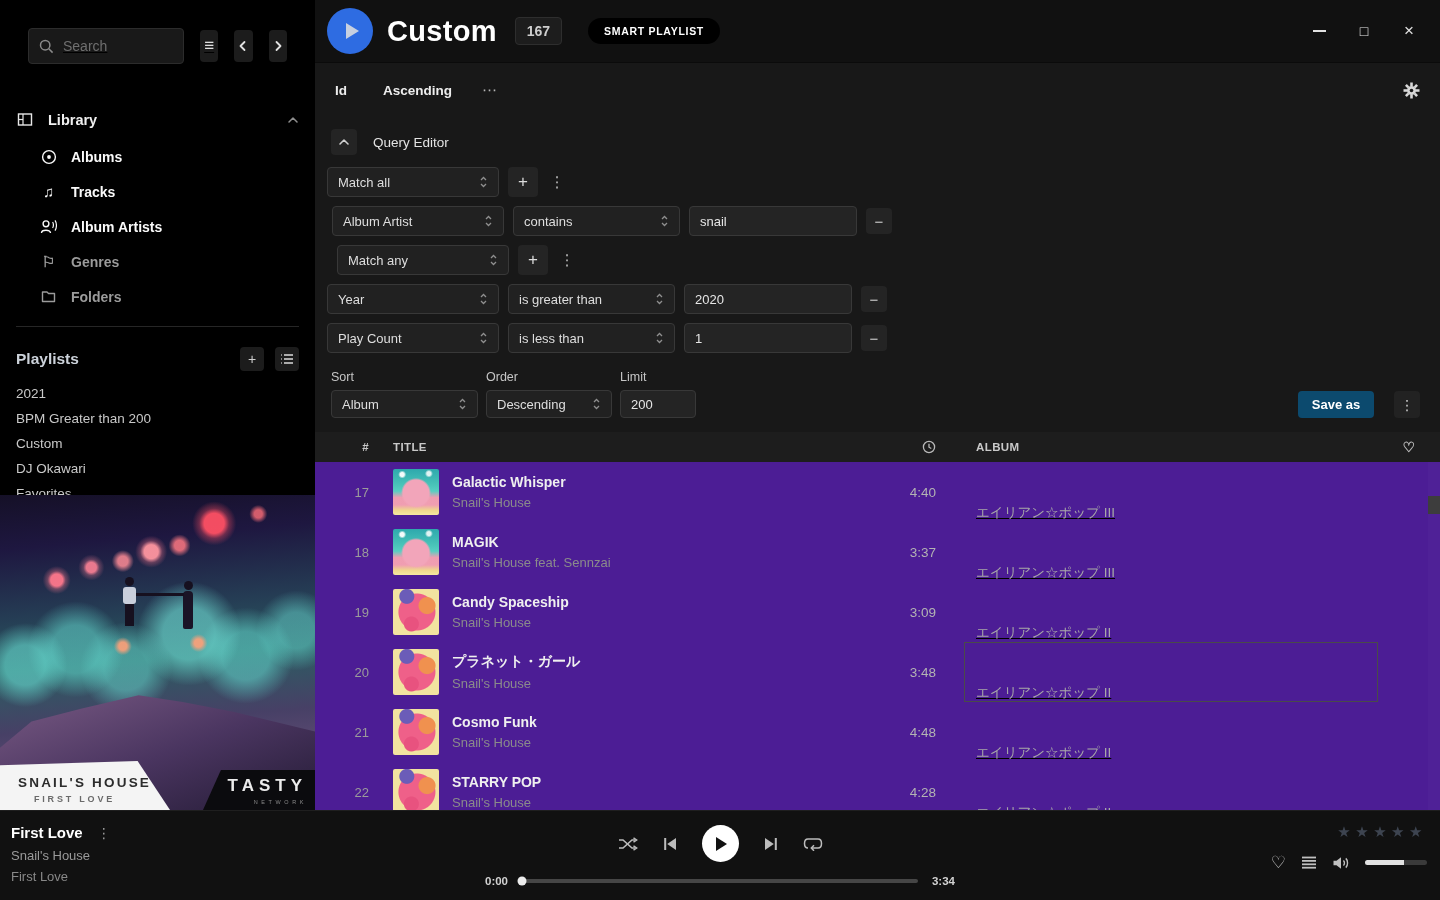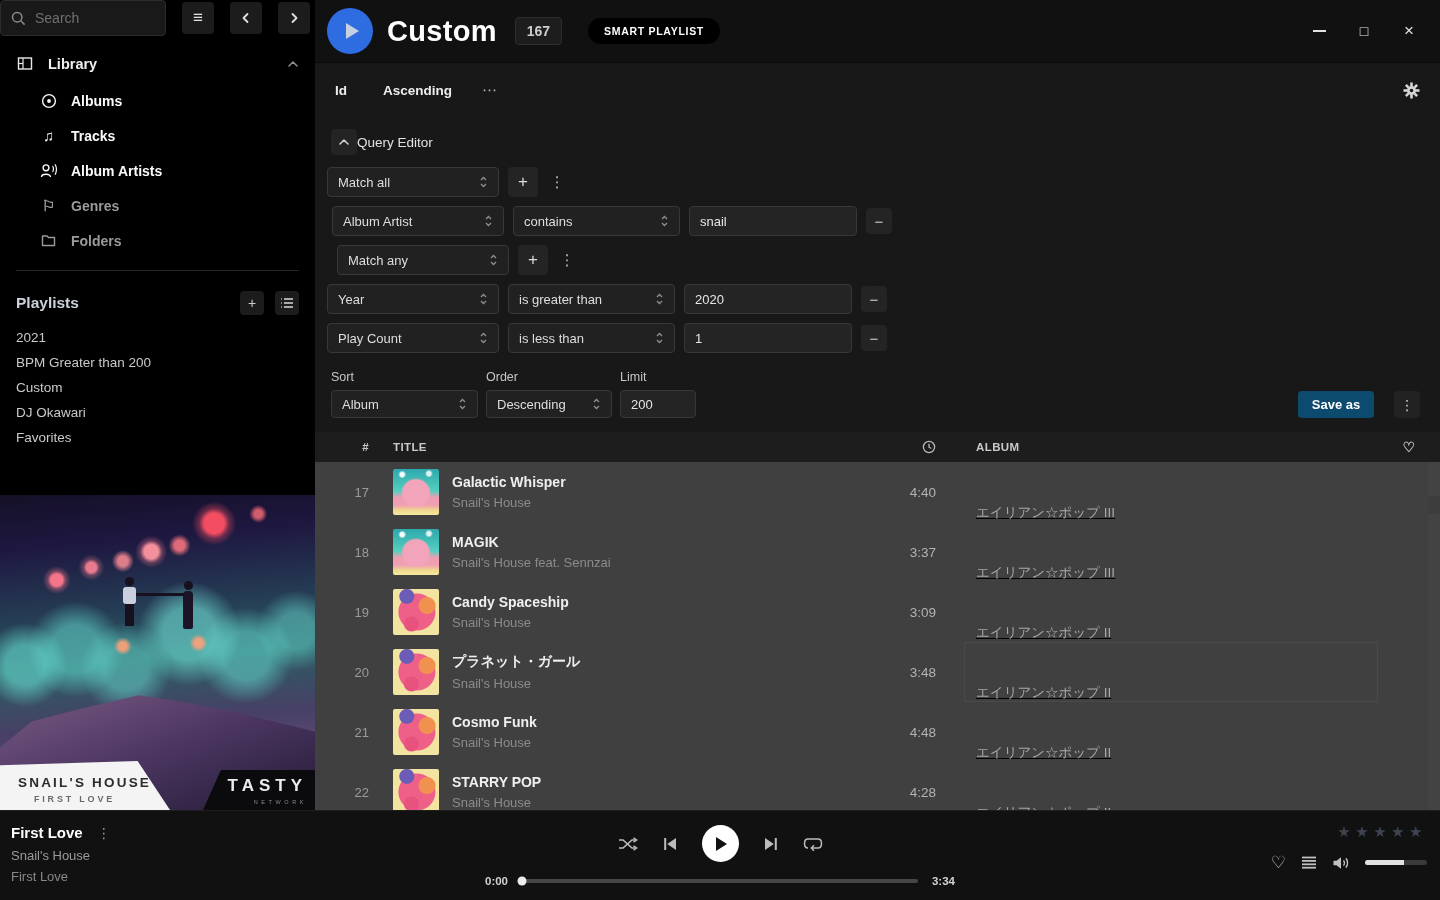--- a/index.html
+++ b/index.html
@@ -2,21 +2,21 @@
 <html><head>
 <meta charset="utf-8">
 <style>
   * { margin:0; padding:0; box-sizing:border-box; }
   html,body { background:#000; }
   body { font-family:"Liberation Sans", sans-serif; }
   .window { position:relative; width:1440px; height:900px; background:#101010; overflow:hidden; }
 
   
   .sidebar { position:absolute; left:0; top:0; width:315px; height:810px; background:#000; overflow:hidden; }
-  .sb-top { display:flex; gap:16px; padding:0; align-items:center; }
+  .sb-top { display:flex; gap:16px; padding:28px; align-items:center;text-decoration:underline; }
   .search-box { width:166px; height:36px; background:#191919; border:1px solid #2c2c2c; border-radius:4px; display:flex; align-items:center; padding:0 10px; gap:9px; }
   .search-box input { background:transparent; border:none; outline:none; color:#cfcfcf; font-size:14px; width:110px; font-family:inherit; }
   .search-box input::placeholder { color:#6f6f6f; }
   .sb-btn { width:32px; height:32px; background:#1c1c1c; border-radius:4px; display:flex; align-items:center; justify-content:center; color:#e0e0e0; font-size:17px; }
   .nav { padding-top:8px; }
   .nav-item { height:39px; display:flex; align-items:center; padding:0 16px; gap:14px; color:#f0f0f0; font-weight:700; font-size:14.5px; }
   .nav-item .icn { width:18px; display:flex; justify-content:center; color:#e8e8e8; }
   .nav-chevron { margin-left:auto; color:#8f8f8f; display:flex; }
   .sub-item { height:35px; display:flex; align-items:center; padding-left:40px; gap:14px; color:#fafafa; font-weight:700; font-size:14px; }
   .sub-item .icn { width:17px; display:flex; justify-content:center; font-size:15px; }
@@ -80,21 +80,21 @@
   .wc { width:14px; display:flex; justify-content:center; font-size:14px; }
   .min-line { width:13px; height:2px; background:#e3e3e3; }
 
   .subheader { height:55px; background:#181818; border-top:1px solid #0b0b0b; display:flex; align-items:center; padding:0 20px; }
   .sh-field { font-size:13.5px; font-weight:700; color:#ededed; }
   .sh-order { font-size:13.5px; font-weight:700; color:#ededed; margin-left:36px; }
   .sh-more { margin-left:30px; color:#b5b5b5; font-size:15px; letter-spacing:1px; }
   .gear { margin-left:auto; color:#d8d8d8; display:flex; }
 
   .query { background:#181818; padding:8px 12px 0 12px; }
-  .qe-head { display:flex; align-items:center; gap:0; padding:4px 0 12px 4px; }
+  .qe-head { display:flex; align-items:center; gap:16px; padding:4px 0 12px 4px; }
   .collapse-btn { width:26px; height:26px; background:#242424; border-radius:4px; display:flex; align-items:center; justify-content:center; color:#cfcfcf; }
   .qe-title { font-size:13.5px; color:#e3e3e3; font-weight:400; }
   .qrow { display:flex; align-items:center; gap:9px; margin-bottom:9px; }
   .select { height:30px; background:#212121; border:1px solid #383838; border-radius:4px; display:flex; align-items:center; padding:0 10px; font-size:13px; color:#dedede; }
   .select .ud { margin-left:auto; color:#8f8f8f; display:flex; }
   .w-field { width:172px; }
   .w-op { width:167px; }
   .q-input { width:168px; height:30px; background:#242424; border:1px solid #383838; border-radius:4px; padding:0 10px; font-size:13px; color:#e6e6e6; font-family:inherit; outline:none; }
   .icon-btn { width:30px; height:30px; background:#242424; border-radius:4px; display:flex; align-items:center; justify-content:center; color:#dcdcdc; font-size:17px; }
   .dots-btn { width:20px; height:30px; background:transparent; display:flex; align-items:center; justify-content:center; color:#bdbdbd; font-size:15px; }
@@ -109,21 +109,21 @@
   .saveas { margin-left:auto; width:76px; height:27px; background:#0c4a6e; border-radius:4px; color:#fff; font-size:13px; font-weight:700; display:flex; align-items:center; justify-content:center; }
   .saveas-dots { width:26px; height:27px; background:#222; border-radius:4px; display:flex; align-items:center; justify-content:center; color:#cfcfcf; margin-left:12px; font-size:14px; }
 
   .table-head { height:30px; background:#1d1d1d; display:grid; grid-template-columns:66px 1fr 100px 440px 62px; align-items:center; font-size:11.5px; font-weight:700; color:#c9c9c9; letter-spacing:.4px; }
   .h-index { text-align:right; padding-right:12px; }
   .h-title { padding-left:12px; }
   .h-dur { display:flex; justify-content:flex-end; padding-right:2px; color:#b9b9b9; }
   .h-album { padding-left:38px; }
   .h-heart { text-align:center; color:#b9b9b9; font-size:14px; }
 
-  .track-list { position:relative; background:#404040; height:360px; }
+  .track-list { position:relative; background:#4c1d95; height:360px; }
   .trow { height:60px; display:grid; grid-template-columns:66px 1fr 100px 440px 62px; align-items:center; }
   .t-index { text-align:right; padding-right:12px; color:#9b9b9b; font-size:13px; }
   .t-main { display:flex; align-items:center; gap:13px; padding-left:12px; }
   .t-art { width:46px; height:46px; border-radius:2px; flex:none; }
   .cover3 { background-image:
       radial-gradient(circle at 20% 12%, rgba(255,255,255,.95) 0 2px, transparent 4px),
       radial-gradient(circle at 78% 10%, rgba(255,255,255,.85) 0 2px, transparent 4px),
       radial-gradient(circle at 50% 52%, #f2a5ba 0 13px, transparent 15px),
       linear-gradient(180deg,#2ea8ad 0%,#49c3b8 34%,#57cfc2 48%,#ef9db1 62%,#f09eb2 78%,#efd98d 90%,#f4e9a0 100%); }
   .cover2 { background-color:#f2e3a0; background-image:

